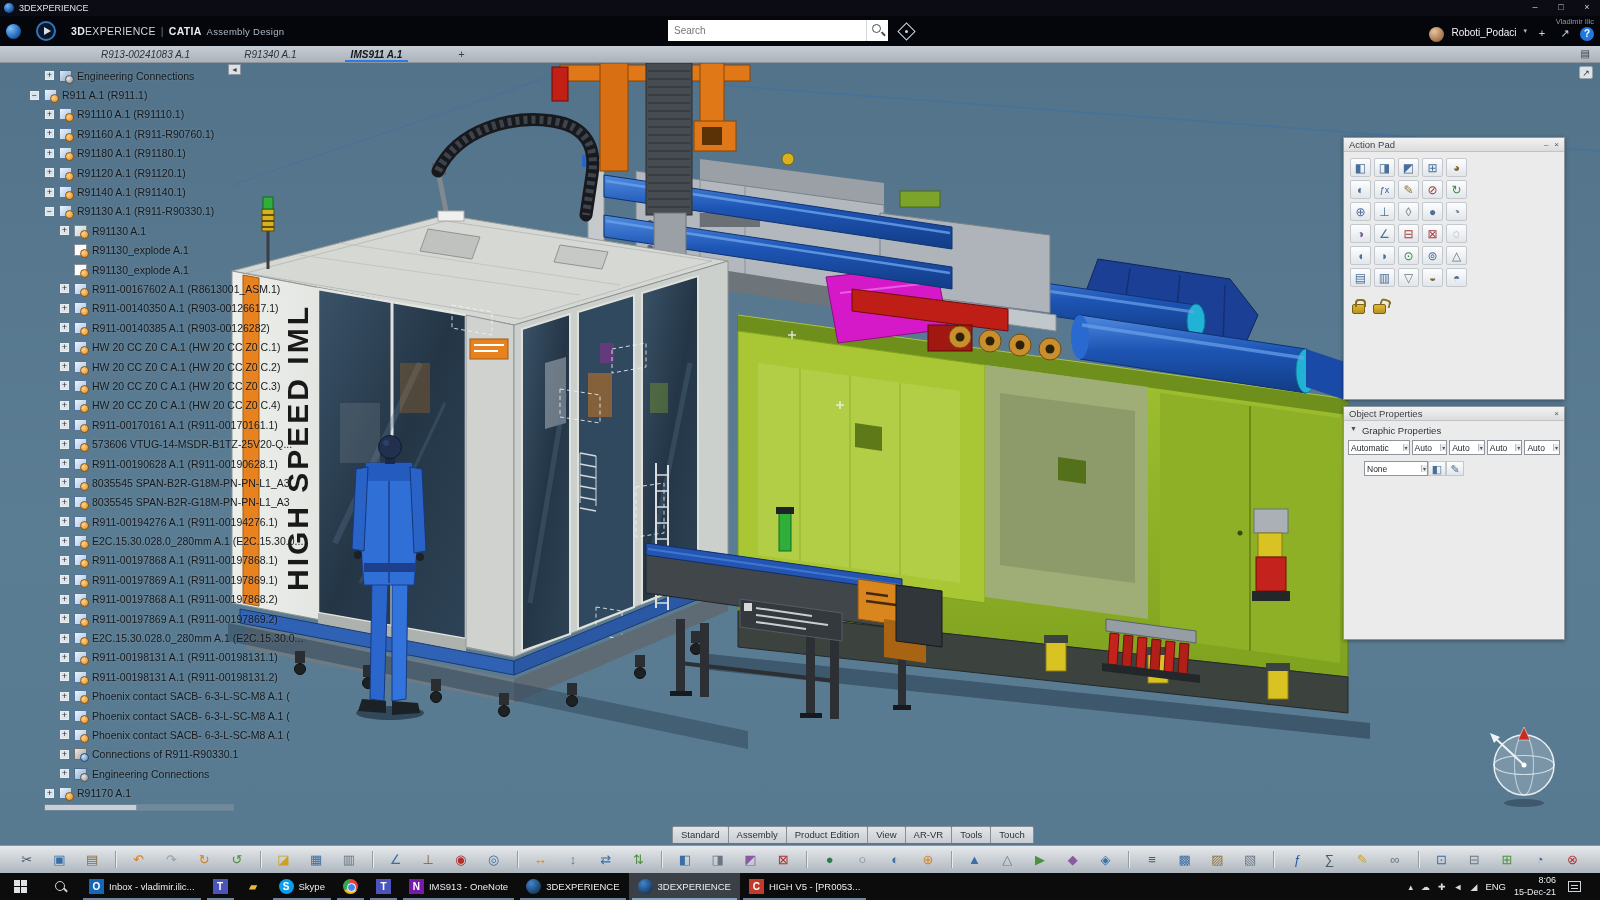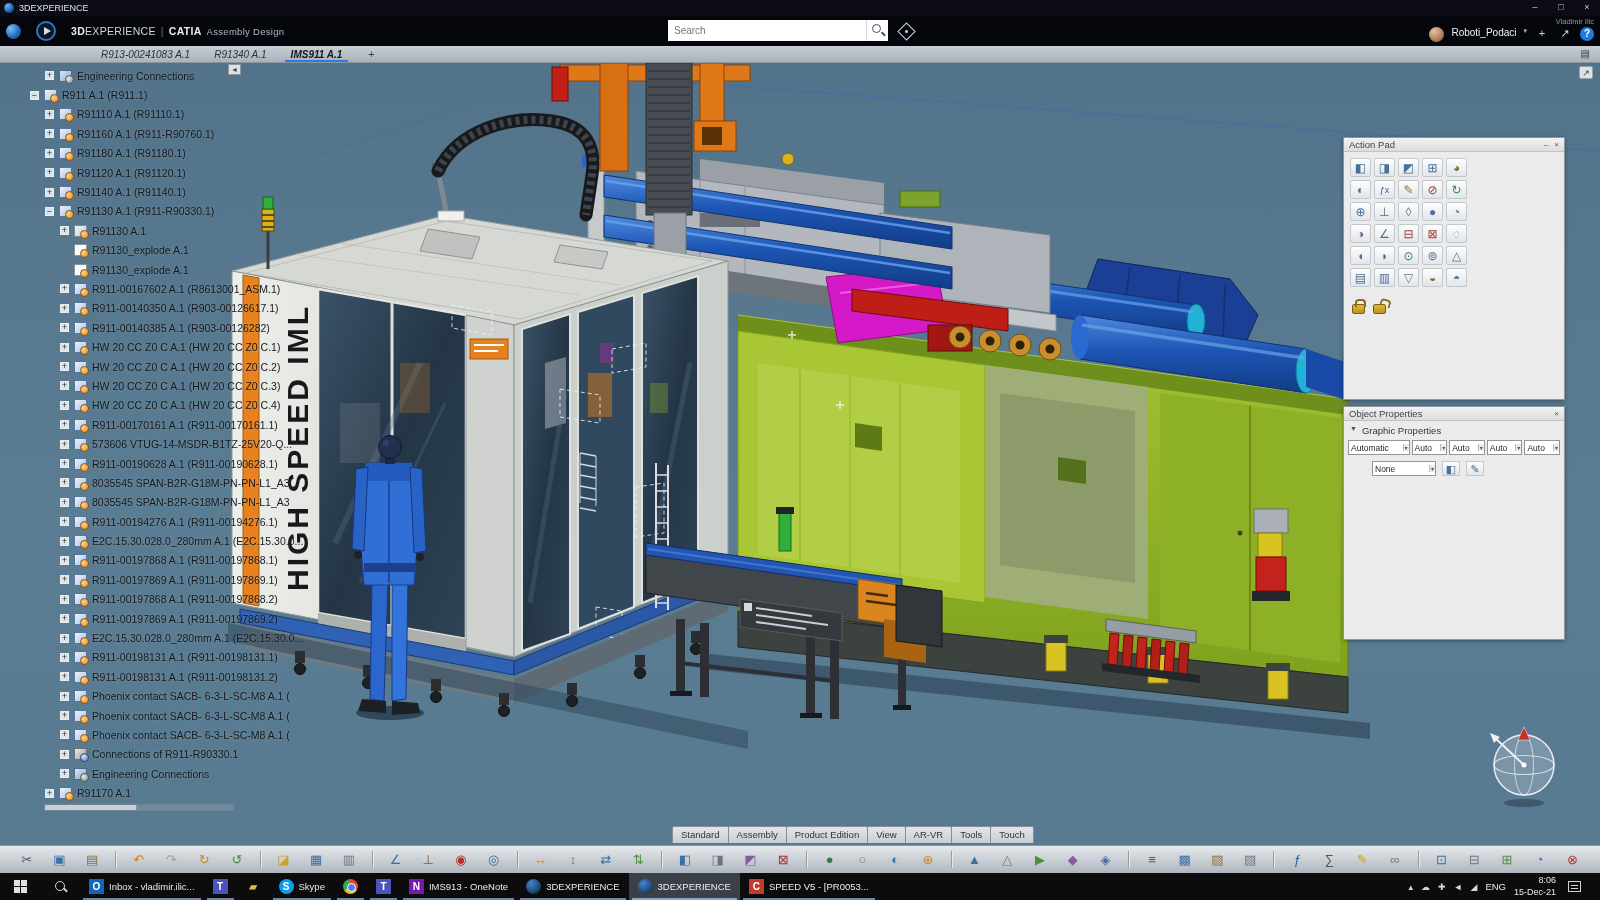--- a/index.html
+++ b/index.html
@@ -35,21 +35,21 @@
 #huser .uname{font-size:7.5px;color:#8d98a6;margin-bottom:1px}
 #huser .urow{display:flex;align-items:flex-start;gap:7px}
 #avatar{width:15px;height:15px;border-radius:50%;background:radial-gradient(circle at 35% 30%,#e8c49a,#a4714b 70%,#5e3d26)}
 .wsname{font-size:10px;color:#f0f3f7}
 .wscaret{font-size:7px;color:#aeb8c4}
 .hic{font-size:11px;color:#cfd6de;width:16px;text-align:center}
 .hic.help{width:14px;height:14px;line-height:14px;border-radius:50%;background:#1f7ae0;color:#fff;font-size:10px;font-weight:bold}
 
 
 #tabbar{height:17px;background:linear-gradient(#c7cdd4,#aab2bb);display:flex;align-items:stretch;position:relative;border-bottom:1px solid #8d959e}
-#tabs{display:flex;margin-left:95px;gap:12px}
+#tabs{display:flex;margin-left:95px;gap:42px}
 .tab{font-size:10px;font-style:italic;color:#2e3338;display:flex;align-items:center;padding:0 6px;position:relative}
 .tab.active{font-weight:bold;color:#14171a}
 .tab.active::after{content:"";position:absolute;left:0;right:0;bottom:0;height:2px;background:#2a7de1}
 .tab-add{font-size:11px;color:#3a4046;display:flex;align-items:center;padding:0 8px}
 #tabbar-panel-ic{position:absolute;right:10px;top:2px;font-size:10px;color:#3a4046}
 
 
 #viewport{position:absolute;left:0;top:63px;width:1600px;height:782px;overflow:hidden}
 #scene{position:absolute;left:0;top:0}
 
@@ -86,21 +86,21 @@
 .lockic.open::before{left:6px;transform:rotate(18deg)}
 #object-props{left:1343px;top:343px;width:222px;height:234px}
 #op-section{display:flex;align-items:flex-start;font-size:9.5px;color:#2e3338;padding:4px 6px 2px}
 #op-section .tri{font-size:7px;margin-right:5px;color:#4a4f55}
 #op-selects{display:flex;gap:2px;padding:2px 4px}
 .opsel{display:inline-flex;align-items:center;height:15px;background:#fff;border:1px solid #8f959c;font-size:8.5px;color:#26292d}
 .opsel .opsel-l{padding:0 2px;overflow:hidden;white-space:nowrap;flex:1}
 .opsel .opsel-a{font-size:6px;color:#555;border-left:1px solid #b8bdc2;padding:0 1px;background:#e8eaec}
 .opsel{width:37px}
 .opsel.wide{width:64px}
-#op-line{display:flex;align-items:center;gap:6px;padding:4px 4px 0 28px}
+#op-line{display:flex;align-items:center;gap:0;padding:4px 4px 0 20px}
 #op-line .opsel{width:64px}
 .opic{font-size:11px;color:#4a6f9a;width:18px;height:15px;line-height:15px;text-align:center;background:linear-gradient(#fdfdfd,#e2e6ea);border:1px solid #c2c8ce}
 
 
 #view-tabs{position:absolute;left:672px;bottom:2px;display:flex;z-index:6}
 .vtab{font-size:9.5px;color:#2e3338;background:linear-gradient(#e3e6e9,#c8cdd2);border:1px solid #868e96;border-bottom:none;padding:2px 8px 3px;margin-right:-1px;border-radius:2px 2px 0 0}
 
 
 #toolbar{position:absolute;left:0;top:845px;width:1600px;height:28px;background:linear-gradient(#e6e9ec,#aeb6be);border-top:1px solid #8d959e;display:flex;align-items:center;justify-content:space-evenly;padding:0 4px}
 .tbi{font-size:13px;width:20px;height:20px;line-height:20px;text-align:center}
@@ -865,21 +865,21 @@
         <div class="app open">
           <span class="appic dexp-ic"></span>
           <span class="applab">3DEXPERIENCE</span>
         </div>
         <div class="app open active">
           <span class="appic dexp-ic"></span>
           <span class="applab">3DEXPERIENCE</span>
         </div>
         <div class="app open">
           <span class="appic " style="background: rgb(194, 59, 42);">C</span>
-          <span class="applab">SPEED V5 - [PR0053...</span>
+          <span class="applab">HIGH V5 - [PR0053...</span>
         </div>
       </div>
     <div id="tray">
       <span id="tray-icons" style="display:flex;gap:8px;align-items:center">
           <span class="tri-g">▴</span>
           <span class="tri-g">☁</span>
           <span class="tri-g">✚</span>
           <span class="tri-g">◄</span>
           <span class="tri-g">◢</span>
         </span>

